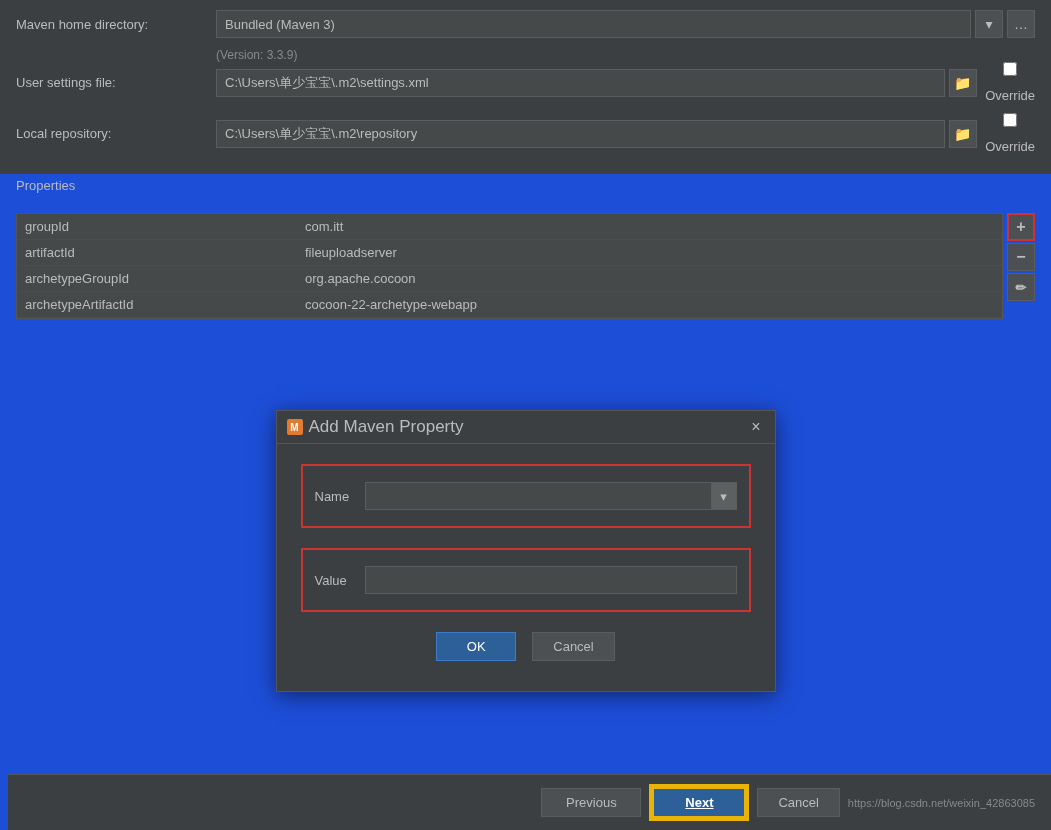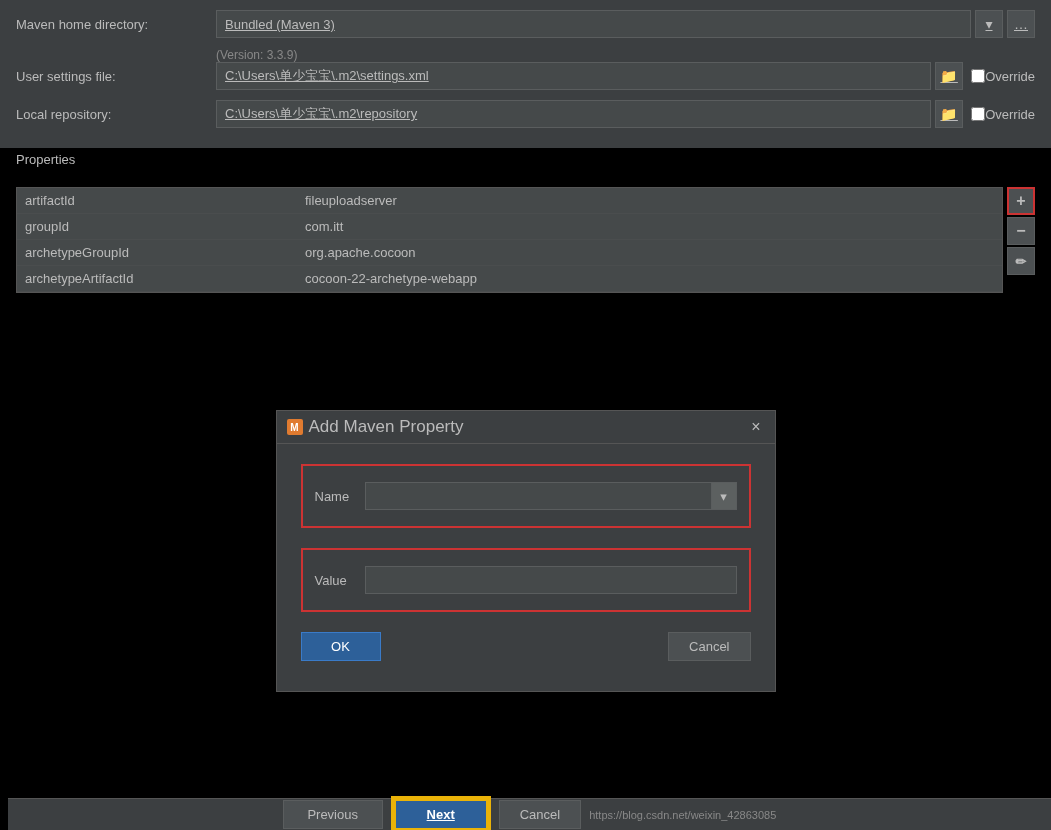--- a/index.html
+++ b/index.html
@@ -10,21 +10,21 @@
       color: #bbbbbb;
       width: 1051px;
       height: 830px;
       overflow: hidden;
       position: relative;
     }
 
     .main-panel {
       width: 100%;
       height: 100%;
-      background: #000000;
+      background: #1d4ed8;
       padding: 0;
       position: relative;
     }
 
     
     .config-area {
       padding: 10px 16px;
       background: #3c3f41;
     }
 
@@ -38,21 +38,20 @@
       width: 200px;
       color: #bbbbbb;
       flex-shrink: 0;
     }
 
     .config-input-wrap {
       flex: 1;
       display: flex;
       align-items: center;
       gap: 4px;
-      text-decoration: underline;
     }
 
     .config-input {
       flex: 1;
       background: #45494a;
       border: 1px solid #5a5d5e;
       color: #bbbbbb;
       padding: 4px 8px;
       height: 28px;
       font-size: 13px;
@@ -67,22 +66,23 @@
       cursor: pointer;
       display: flex;
       align-items: center;
       justify-content: center;
       font-size: 14px;
     }
 
     .override-wrap {
       display: flex;
       align-items: center;
-      gap: 0;
+      gap: 12px;
       margin-left: 8px;
+      flex-direction: column;
     }
 
     .override-checkbox {
       width: 14px;
       height: 14px;
     }
 
     .version-text {
       color: #888;
       font-size: 12px;
@@ -286,21 +286,21 @@
       background: #45494a;
       border: 1px solid #5a5d5e;
       color: #bbbbbb;
       padding: 4px 8px;
       height: 28px;
       font-size: 13px;
     }
 
     .dialog-buttons {
       display: flex;
-      justify-content: space-between;
+      justify-content: center;
       gap: 16px;
       padding-bottom: 10px;
     }
 
     .btn-ok {
       background: #2d6099;
       border: 1px solid #3a7bc8;
       color: #ffffff;
       padding: 6px 28px;
       cursor: pointer;
@@ -317,26 +317,26 @@
       font-size: 13px;
       min-width: 80px;
     }
 
     
     .bottom-bar {
       position: absolute;
       bottom: 0;
       left: 0;
       right: 0;
-      height: 32px;
+      height: 56px;
       background: #3c3f41;
       border-top: 1px solid #555;
       display: flex;
       align-items: center;
-      justify-content: center;
+      justify-content: flex-end;
       padding: 0 16px;
       gap: 8px;
       margin-left: 8px;
     }
 
     .btn-previous {
       background: #4c5052;
       border: 1px solid #5a5d5e;
       color: #bbbbbb;
       padding: 6px 20px;
@@ -415,26 +415,26 @@
       </div>
     </div>
   </div>
 
   <div class="properties-section">
     <div class="properties-label">Properties</div>
     <div class="properties-table-wrap">
       <div class="properties-table">
 
         <div class="prop-row">
+          <div class="prop-key">groupId</div>
+          <div class="prop-value">com.itt</div>
+        </div>
+        <div class="prop-row">
           <div class="prop-key">artifactId</div>
           <div class="prop-value">fileuploadserver</div>
-        </div>
-        <div class="prop-row">
-          <div class="prop-key">groupId</div>
-          <div class="prop-value">com.itt</div>
         </div>
         <div class="prop-row">
           <div class="prop-key">archetypeGroupId</div>
           <div class="prop-value">org.apache.cocoon</div>
         </div>
         <div class="prop-row">
           <div class="prop-key">archetypeArtifactId</div>
           <div class="prop-value">cocoon-22-archetype-webapp</div>
         </div>
 

